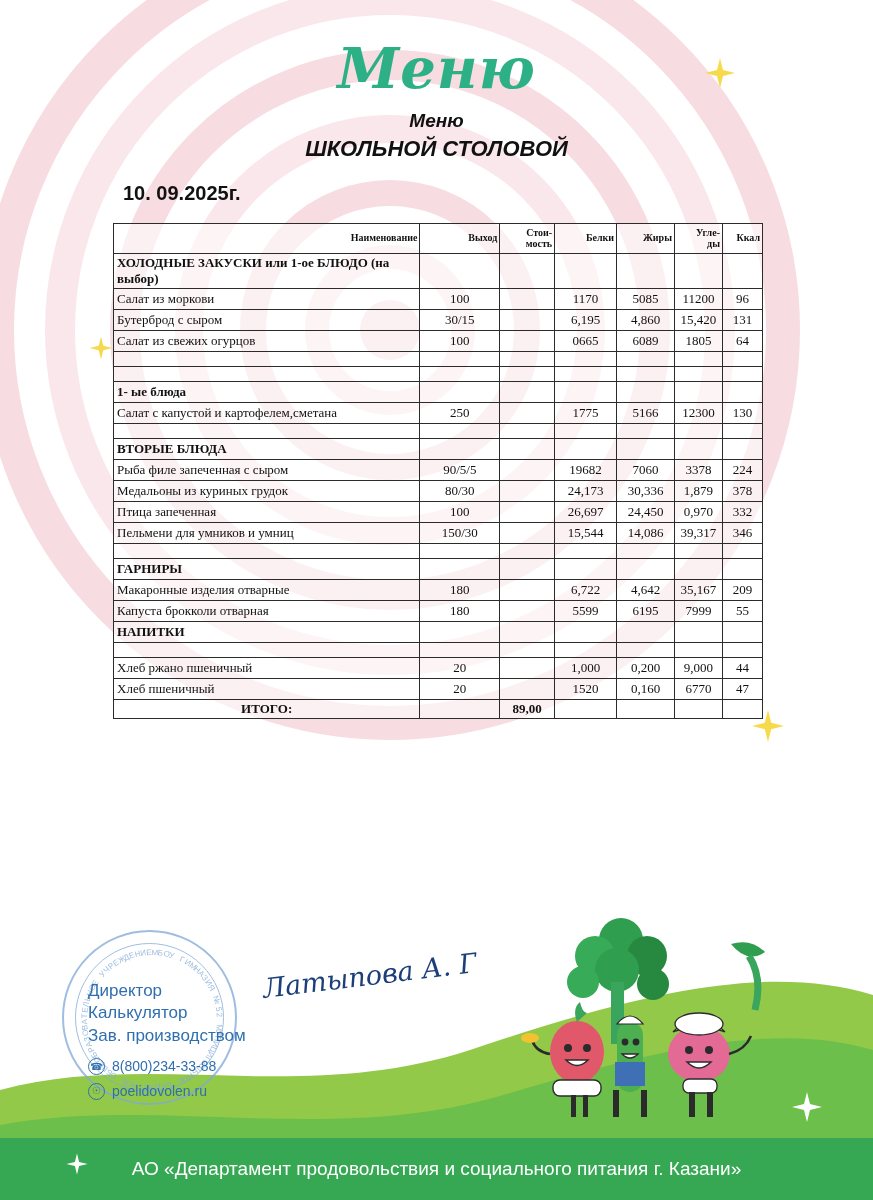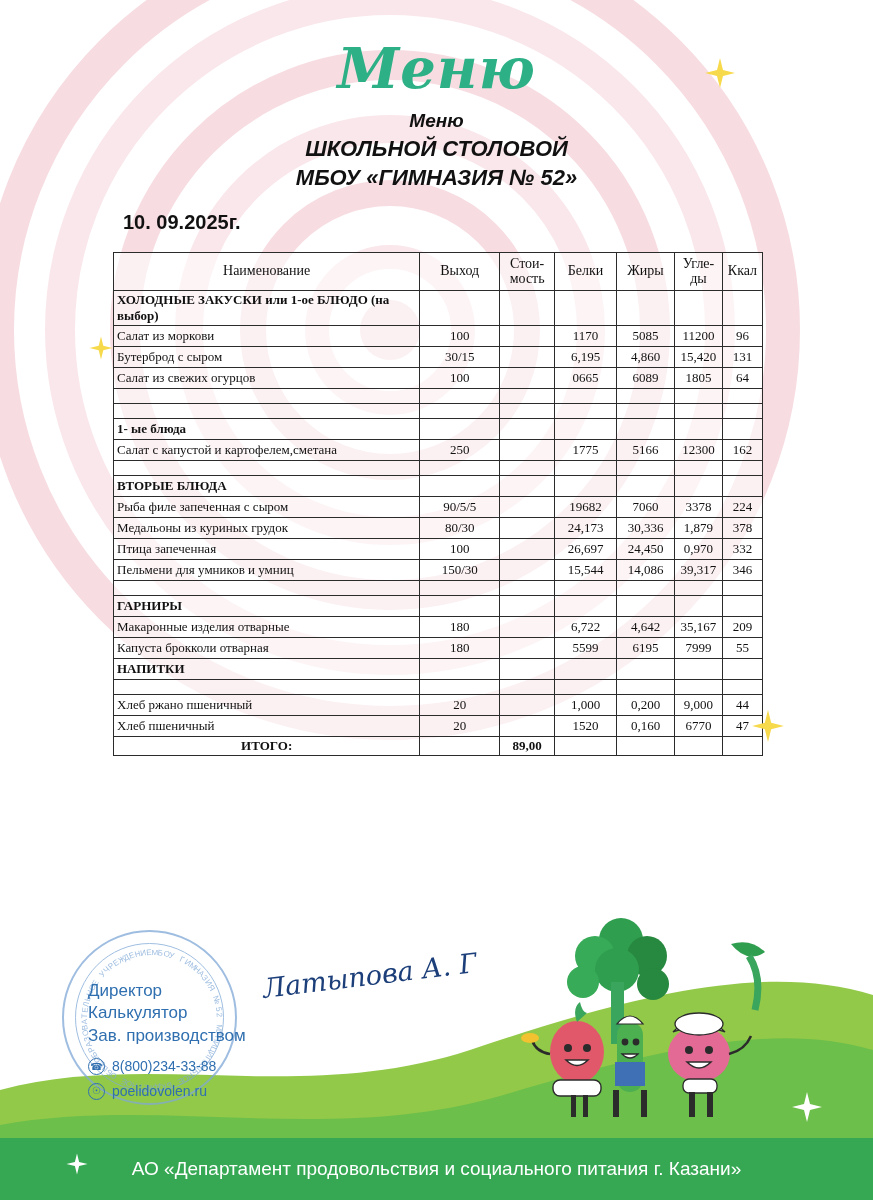--- a/index.html
+++ b/index.html
@@ -69,23 +69,23 @@
     width: 650px;
     background: rgba(255,255,255,0.55);
   }
   table.menu th, table.menu td {
     border: 1px solid #2b2b2b;
     font-size: 13px;
     color: #111;
     padding: 1px 3px;
   }
   table.menu thead th {
-    font-weight: normal;
-    text-align: center;
-    font-size: 14px;
+    font-weight: bold;
+    text-align: right;
+    font-size: 10px;
     padding: 4px 2px;
     line-height: 1.05;
   }
   col.c-name   { width: 307px; }
   col.c-out    { width: 80px; }
   col.c-cost   { width: 55px; }
   col.c-prot   { width: 62px; }
   col.c-fat    { width: 58px; }
   col.c-carb   { width: 48px; }
   col.c-kcal   { width: 40px; }
@@ -179,21 +179,20 @@
   <div class="ring r7"></div>
 </div>
 
 <div class="page">
 
   <div class="menu-script">Меню</div>
 
   <div class="subtitle">
     <div class="l1">Меню</div>
     <div class="l2">ШКОЛЬНОЙ СТОЛОВОЙ</div>
-    <div class="l3">МБОУ «ГИМНАЗИЯ № 52»</div>
   </div>
 
   <div class="doc-date">10. 09.2025г.</div>
 
   <div class="table-wrap">
     <table class="menu">
       <colgroup>
         <col class="c-name">
           <col class="c-out">
           <col class="c-cost">
@@ -283,21 +282,21 @@
             <td class="num"></td>
             <td class="num"></td>
           </tr>
           <tr>
             <td class="name">Салат с капустой и картофелем,сметана</td>
             <td class="num">250</td>
             <td class="num"></td>
             <td class="num">1775</td>
             <td class="num">5166</td>
             <td class="num">12300</td>
-            <td class="num">162</td>
+            <td class="num">130</td>
           </tr>
           <tr class="blank">
             <td class="name"></td>
             <td class="num"></td>
             <td class="num"></td>
             <td class="num"></td>
             <td class="num"></td>
             <td class="num"></td>
             <td class="num"></td>
           </tr>

